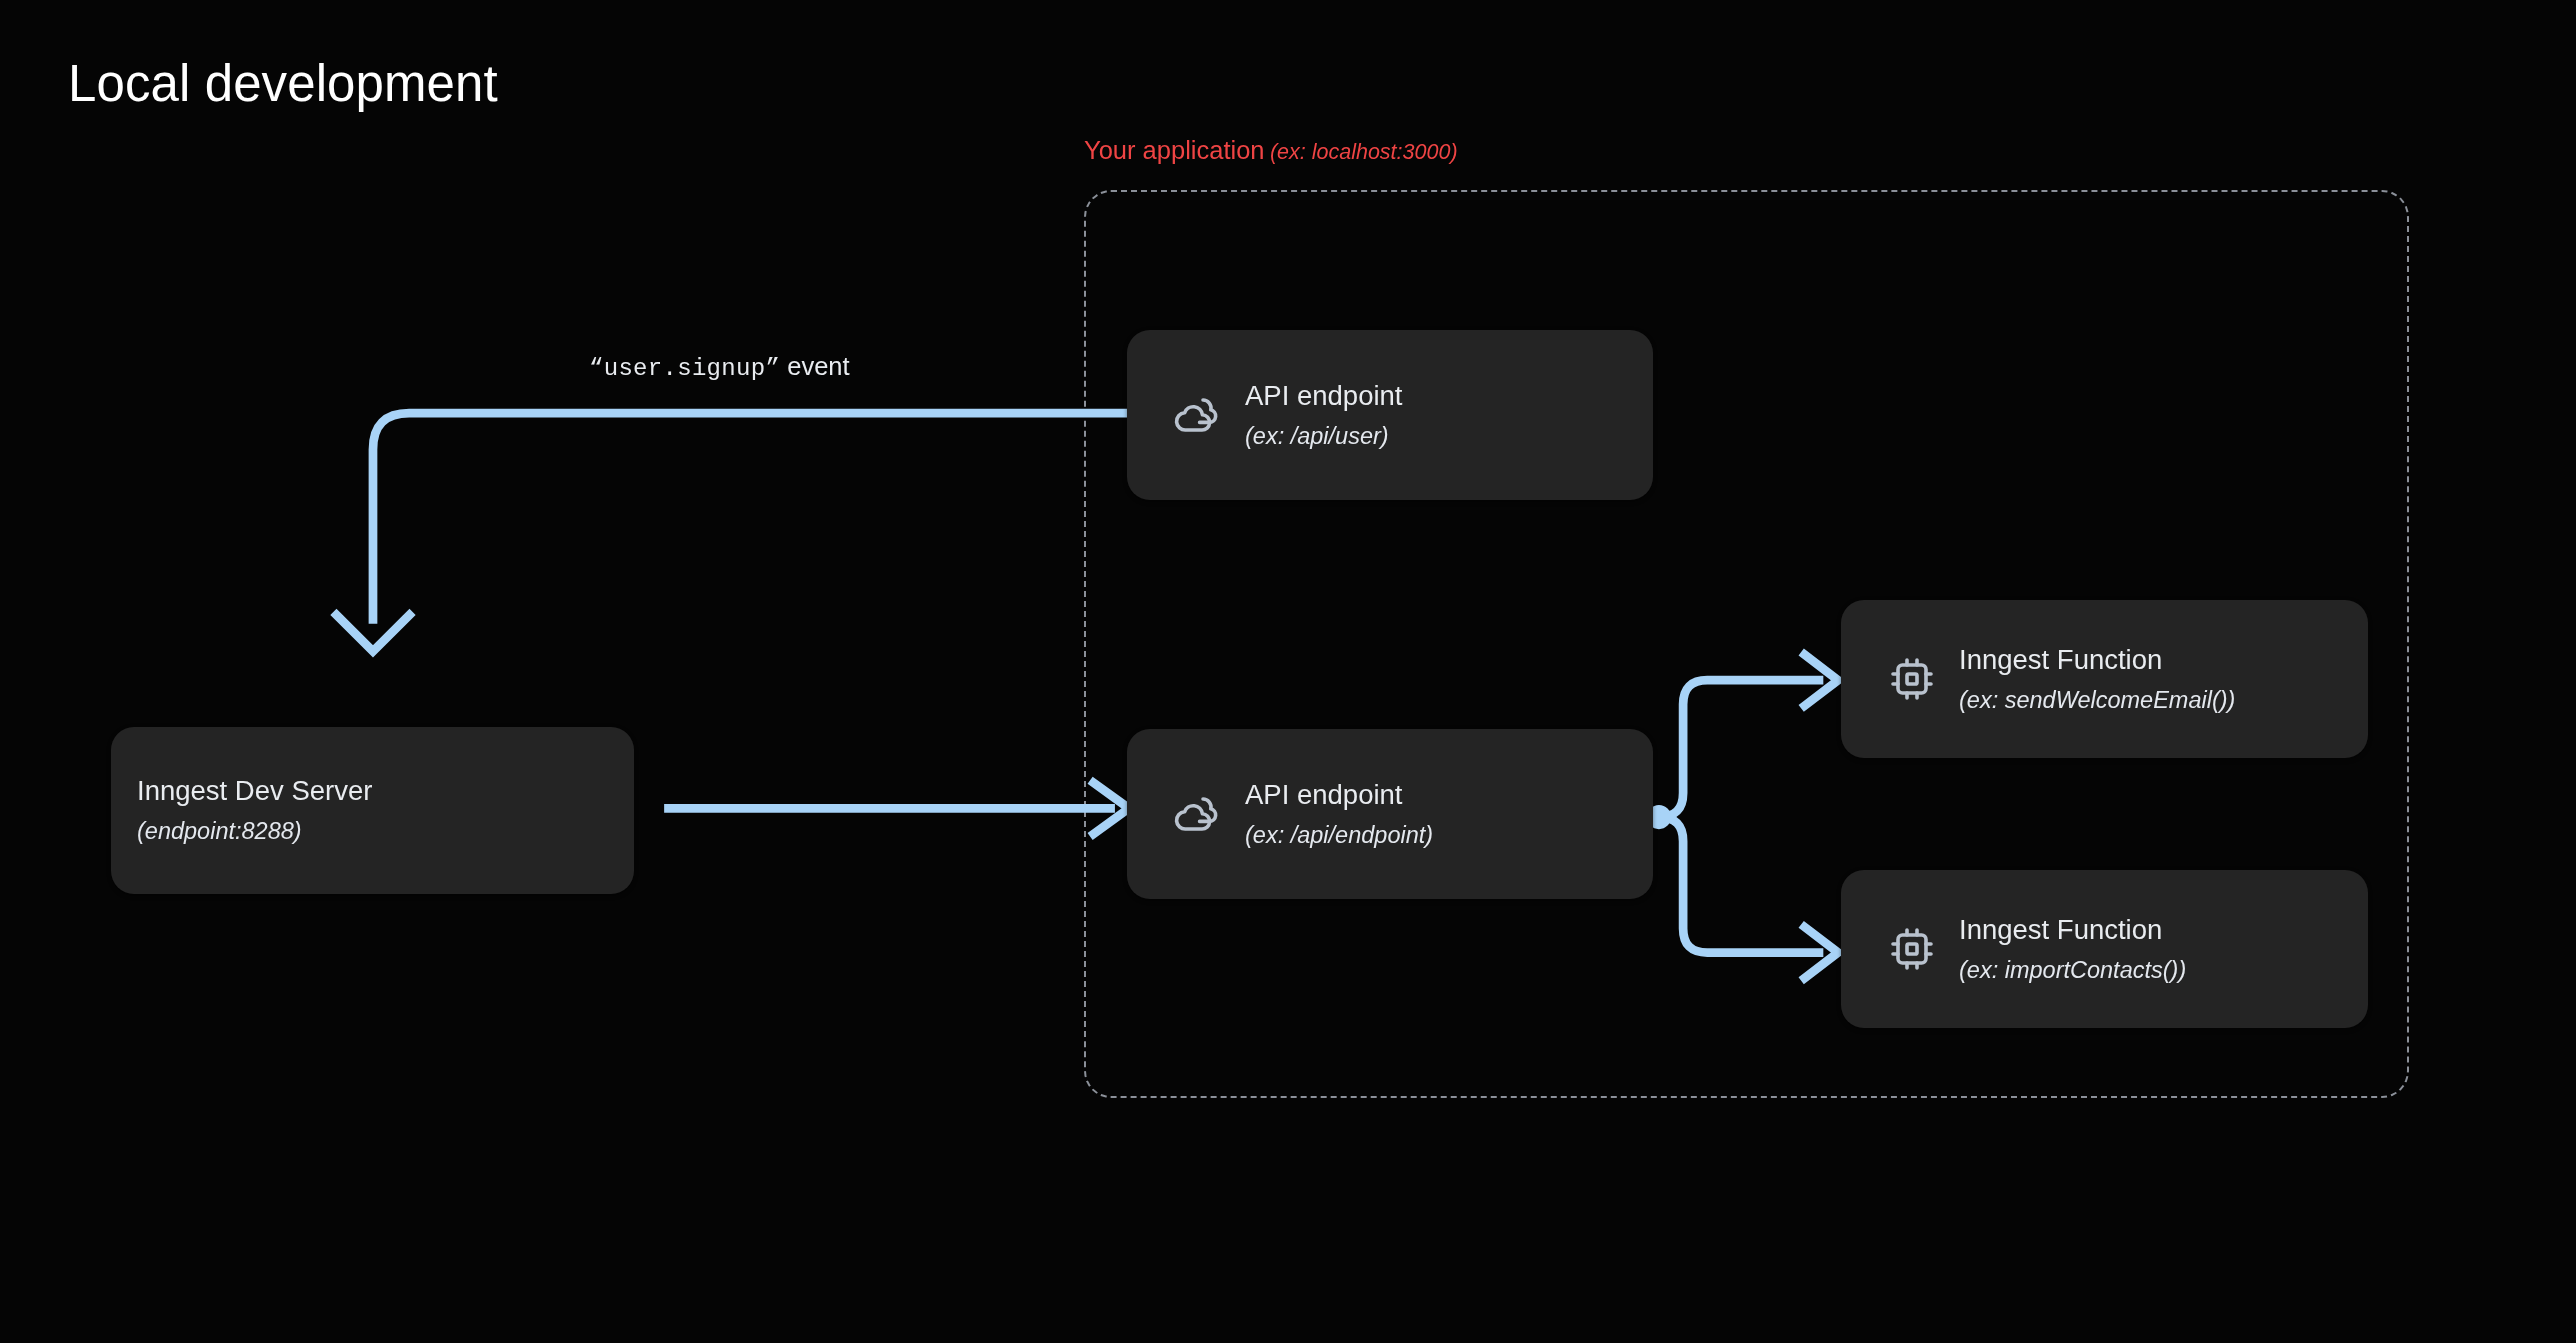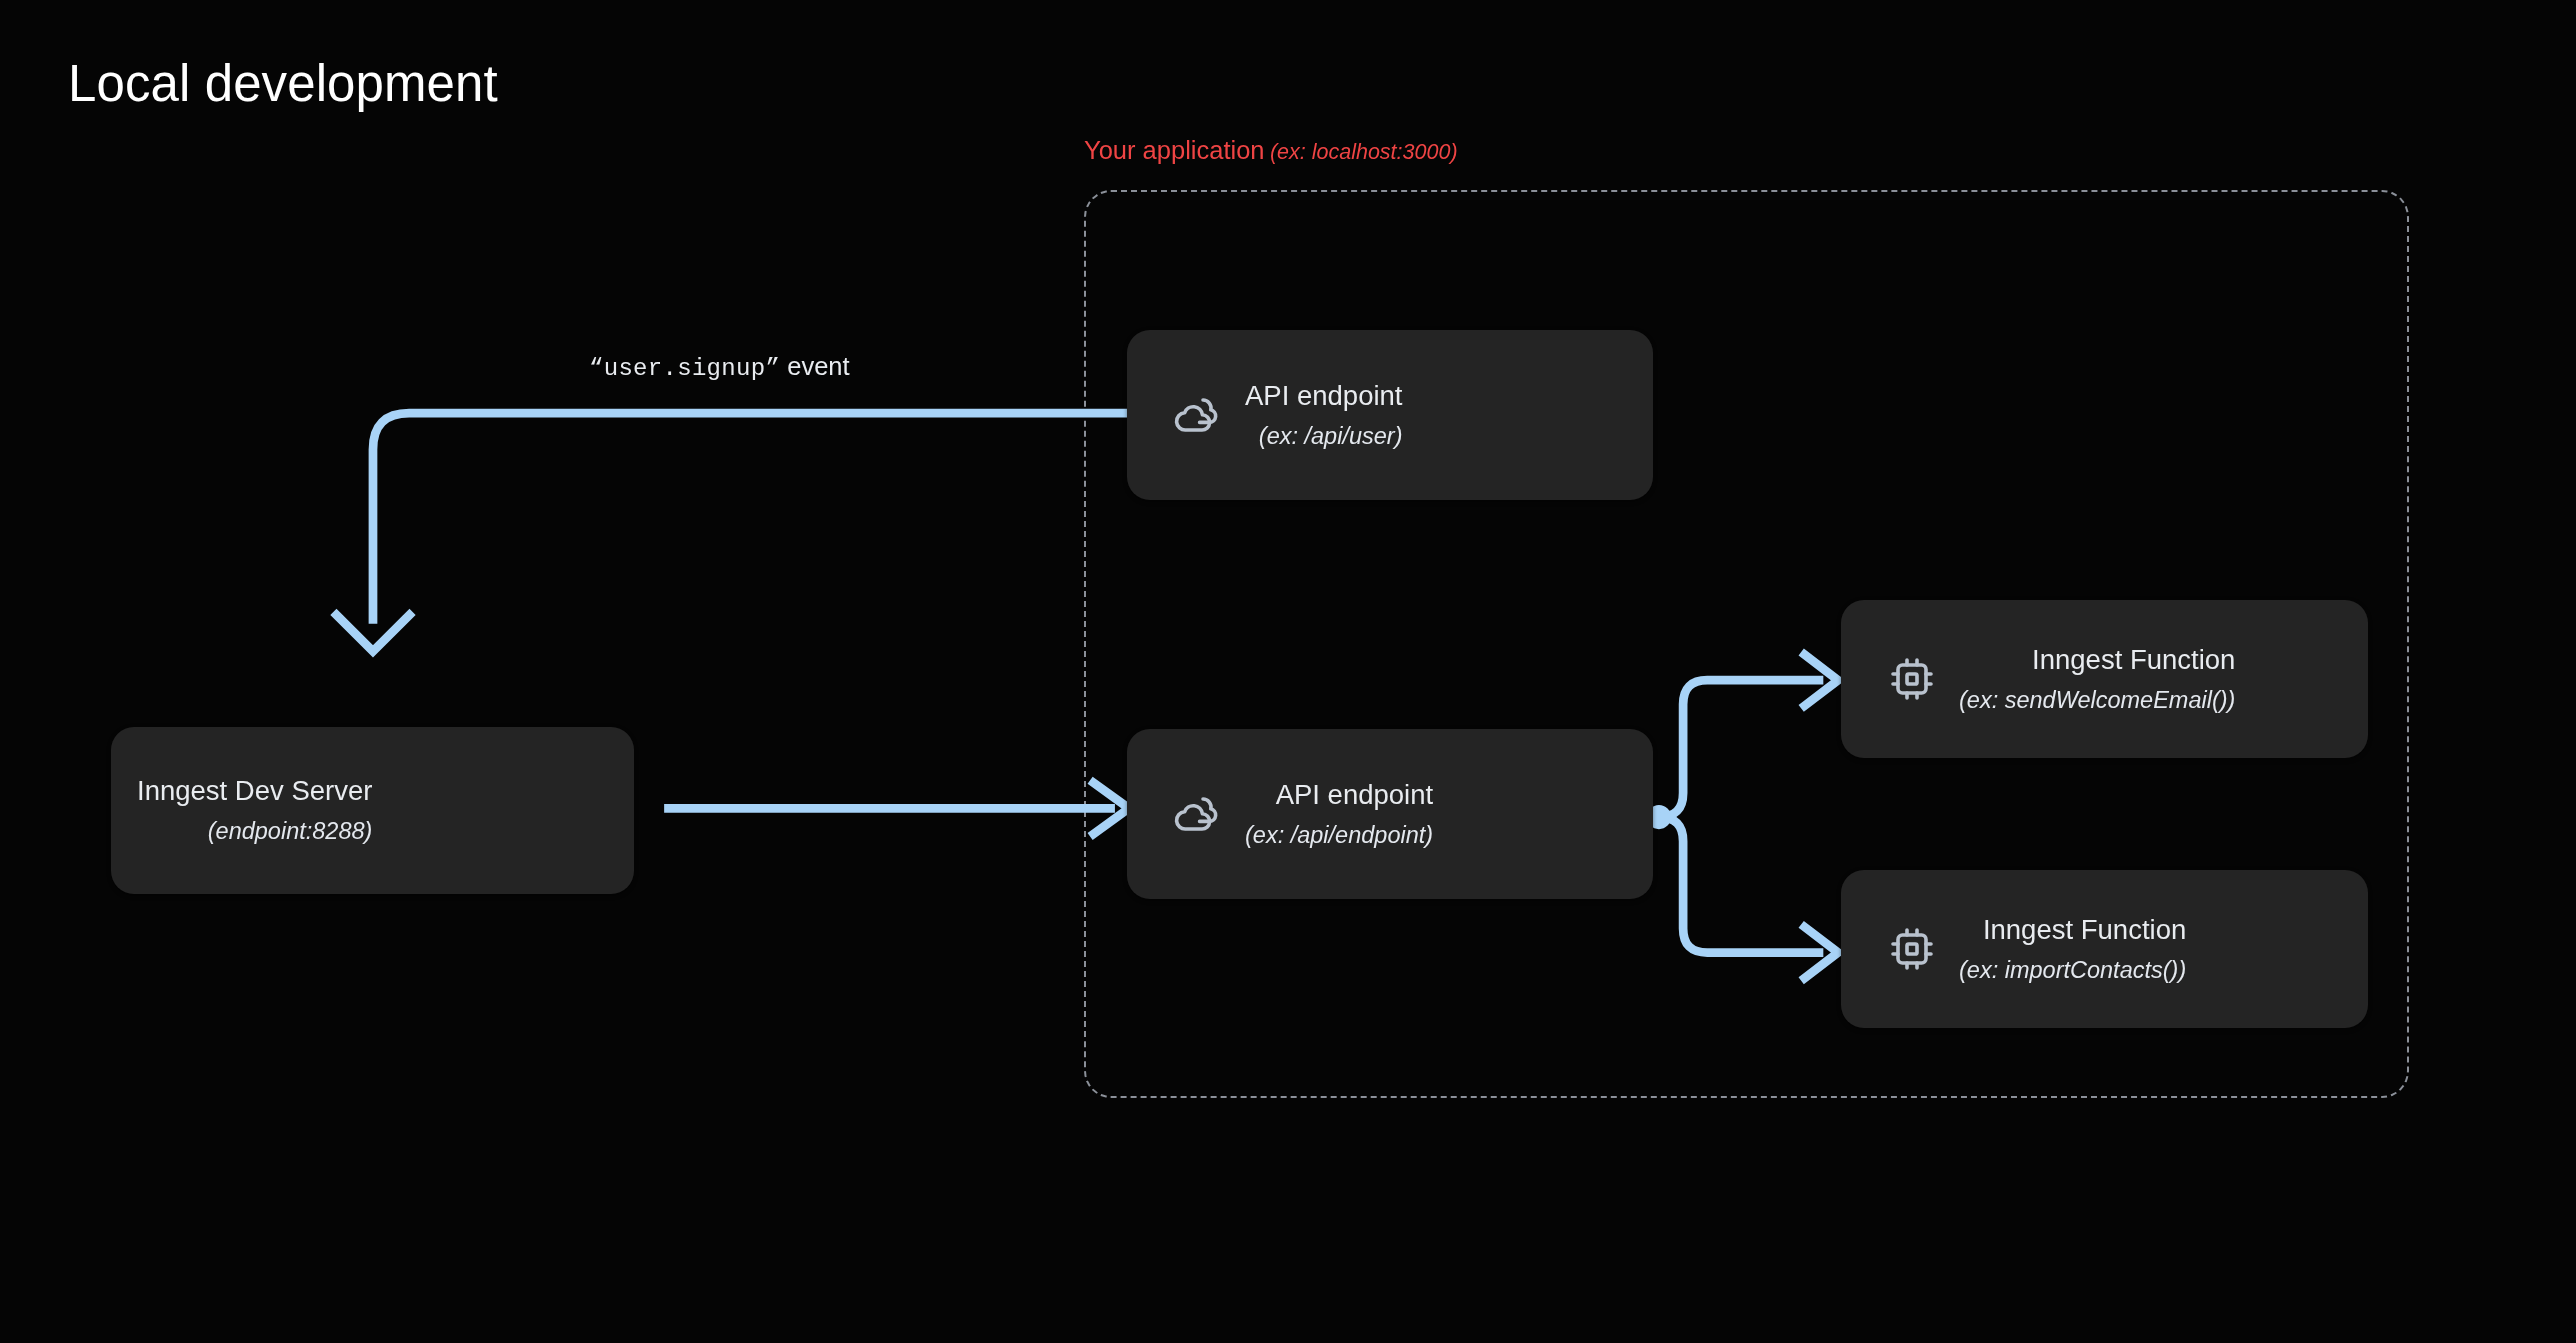--- a/index.html
+++ b/index.html
@@ -97,21 +97,20 @@
   .node-icon svg {
     width: 48px;
     height: 48px;
     display: block;
   }
   .node-text {
     display: flex;
     flex-direction: column;
     justify-content: center;
     line-height: 1.16;
-    align-items: flex-end;
   }
   .node-title {
     font-size: 27.5px;
     color: #e9ecf0;
     white-space: nowrap;
   }
   .node-sub {
     font-size: 23.5px;
     font-style: italic;
     color: #e4e8ee;

